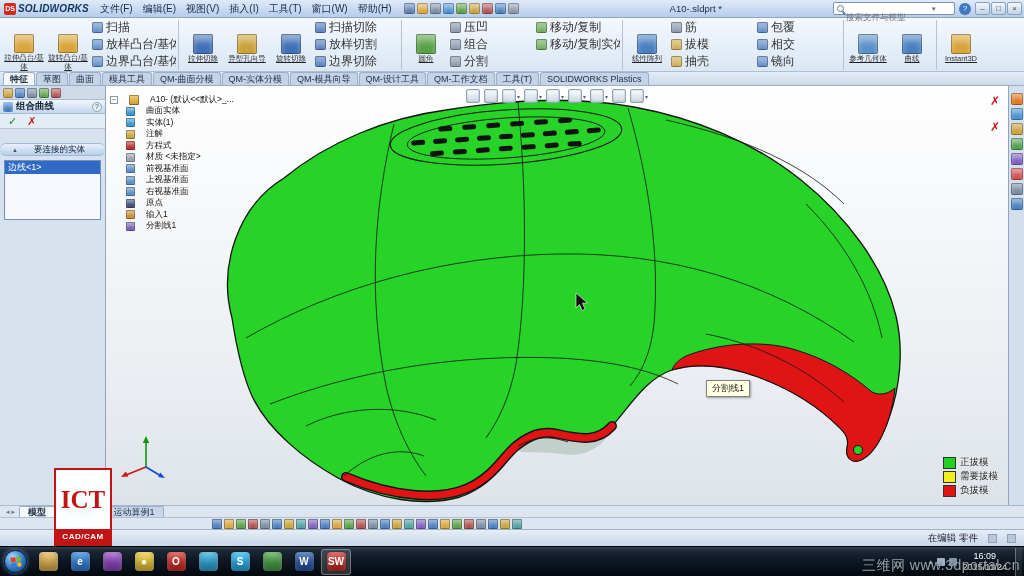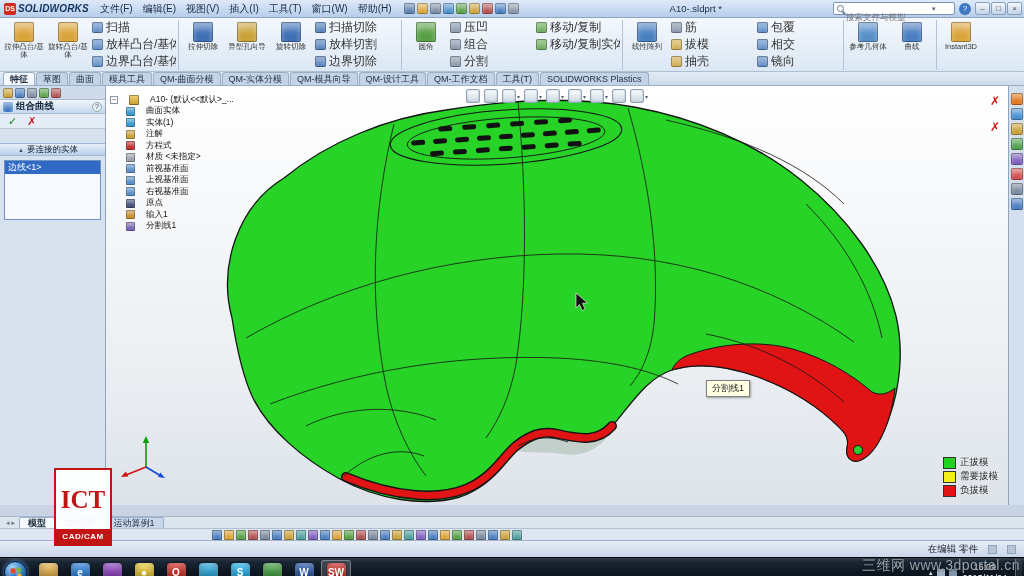--- a/index.html
+++ b/index.html
@@ -21,21 +21,21 @@
   .searchbox input { border:none; outline:none; width:84px; font-size:8.5px; color:#555; background:transparent;margin-top:17px; }
   .mag { width:7px; height:7px; border:1.5px solid #667a94; border-radius:50%; position:relative; flex:none; }
   .mag::after { content:""; position:absolute; width:4px; height:1.5px; background:#667a94; transform:rotate(45deg); right:-3px; bottom:-2px; }
   .sb-caret { font-size:7px; color:#567; }
   .tb-help { width:12px; height:12px; border-radius:50%; background:#3f78c0; color:#fff; font-size:8px; display:flex; align-items:center; justify-content:center; margin-right:3px; }
   .wb { width:15px; height:13px; font-size:8px; display:flex; align-items:center; justify-content:center; background:linear-gradient(#f4f8fc,#c2d2e6); border:1px solid #8aa0bc; border-radius:2px; margin-left:1px; color:#345; }
 
   
   .ribbon { height:54px; background:linear-gradient(#f4f8fd,#dbe7f4); border-bottom:1px solid #aebfd4; padding:1px 2px; }
   .ribbon-tools { display:flex; flex-direction:column; flex-wrap:wrap; align-content:flex-start; height:52px; }
-  .rtool.large { width:44px; height:52px; display:flex; flex-direction:column; align-items:center; padding-top:3px; }
+  .rtool.large { width:44px; height:52px; display:flex; flex-direction:column; align-items:center; padding-top:15px;text-decoration:underline; }
   .rtool.large .ticon { width:20px; height:20px; margin-bottom:1px; }
   .rtool.large .tlabel { font-size:7.5px; line-height:1.12; text-align:center; color:#333; }
   .rtool.small { width:86px; height:17px; display:flex; align-items:center; gap:3px; padding-left:2px; }
   .rtool.small .ticon { width:11px; height:11px; flex:none; }
   .rtool.small .tlabel { font-size:12px; white-space:nowrap; overflow:hidden; color:#333; }
   .rtool.sep { width:1px; height:50px; background:#b4c2d4; margin:1px 2px 0; }
   .ticon { border-radius:2px; box-shadow:inset 0 0 0 1px rgba(0,0,0,.3), inset 0 7px 6px rgba(255,255,255,.45); }
 
   
   .cmdtabs { height:14px; display:flex; align-items:flex-end; background:linear-gradient(#e4ecf5,#cbdaeb); border-bottom:1px solid #9ab0c8; padding-left:3px; }
@@ -49,21 +49,21 @@
   .panel-tabs { height:14px; display:flex; gap:2px; padding:1px 3px; background:#cfdbea; border-bottom:1px solid #aabbd0; align-items:center; }
   .ptab-icon { width:10px; height:10px; border-radius:2px; box-shadow:inset 0 0 0 1px rgba(0,0,0,.3), inset 0 5px 4px rgba(255,255,255,.45); }
   .pm-title { height:14px; display:flex; align-items:center; gap:3px; padding:0 3px; background:linear-gradient(#f0f6fc,#c5d7ee); border-bottom:1px solid #a8bcd4; }
   .pm-title-icon { width:10px; height:10px; background:#3f78c0; border-radius:2px; box-shadow:inset 0 4px 4px rgba(255,255,255,.5); }
   .pm-title-text { font-size:9.5px; font-weight:bold; color:#123; flex:1; }
   .pm-help { width:10px; height:10px; border-radius:50%; background:#e8eef6; border:1px solid #8aa; font-size:7px; display:flex; align-items:center; justify-content:center; color:#346; }
   .pm-confirm { height:15px; display:flex; align-items:center; gap:10px; padding:0 8px; background:#e4ecf6; border-bottom:1px solid #b8c8dc; }
   .pm-ok { color:#118a11; font-size:11px; font-weight:bold; }
   .pm-cancel { color:#cc1414; font-size:11px; font-weight:bold; }
   .pm-msg { height:14px; }
-  .pm-section { height:13px; background:linear-gradient(#e8f1fb,#b9cfe9); border-top:1px solid #a0b8d4; border-bottom:1px solid #a0b8d4; display:flex; align-items:center; font-size:8.5px; padding:0 18px; color:#123; gap:3px; }
+  .pm-section { height:13px; background:linear-gradient(#e8f1fb,#b9cfe9); border-top:1px solid #a0b8d4; border-bottom:1px solid #a0b8d4; display:flex; align-items:center; font-size:8.5px; padding:0 12px; color:#123; gap:16px;border-radius:6px; }
   .pm-sec-arrow { font-size:6px; color:#456; }
   .pm-listbox { margin:4px 4px 0; height:60px; background:#f6f9ff; border:1px solid #6f93c2; font-size:9px; overflow:hidden; }
   .pm-listrow { height:13px; line-height:13px; padding:0 3px; }
   .pm-listrow.selected { background:#316ac5; color:#fff; }
 
   .viewport { flex:1; position:relative; background:linear-gradient(180deg,#ffffff,#eaeef2 70%,#dde3e9); overflow:hidden; }
   .model-svg { position:absolute; inset:0; width:100%; height:100%; }
 
   .hud { position:absolute; top:3px; left:50%; transform:translateX(-50%); display:flex; gap:4px; align-items:center; }
   .hud-item { display:flex; align-items:center; gap:1px; }
@@ -87,21 +87,21 @@
   .legend-row { display:flex; align-items:center; gap:4px; margin-top:1px; }
   .legend-swatch { width:13px; height:12px; border:1px solid #333; }
   .legend-label { font-size:9.5px; color:#222; text-shadow:0 0 2px #fff; }
 
   .triad { position:absolute; left:10px; bottom:26px; }
 
   .taskpane { width:16px; flex:none; background:#d4dfee; border-left:1px solid #90a4bc; padding-top:4px; }
   .tp-icon { width:12px; height:12px; border-radius:2px; margin:3px auto; box-shadow:inset 0 0 0 1px rgba(0,0,0,.3), inset 0 5px 4px rgba(255,255,255,.45); }
 
   
-  .viewtabs { height:12px; background:#dde5ee; border-top:1px solid #a8b8cc; display:flex; align-items:stretch; padding-left:2px; font-size:9px;margin-top:11px; }
+  .viewtabs { height:12px; background:#dde5ee; border-top:1px solid #a8b8cc; display:flex; align-items:stretch; padding-left:2px; font-size:9px; }
   .vnav { display:flex; align-items:center; gap:2px; padding:0 4px; color:#678; font-size:7px; }
   .vtab { padding:0 8px; display:flex; align-items:center; border:1px solid #9ab0c8; border-bottom:none; background:#c8d6e8; margin-right:1px; border-radius:2px 2px 0 0; color:#234; }
   .vtab.active { background:#f5f8fc; font-weight:bold; }
 
   .plastics { height:12px; background:#dce5f0; border-top:1px solid #b0c0d4; display:flex; align-items:center; gap:2px; padding-left:212px; }
   .pl-icon { width:10px; height:10px; border-radius:1px; box-shadow:inset 0 0 0 1px rgba(0,0,0,.3), inset 0 4px 4px rgba(255,255,255,.45); flex:none; }
 
   .statusbar { height:17px; background:linear-gradient(#e6edf6,#c9d7ea); border-top:1px solid #9fb2ca; display:flex; align-items:center; justify-content:flex-end; gap:10px; padding-right:8px; font-size:9.5px; color:#223; }
   .sb-sq { width:9px; height:9px; background:#b8c6d8; border:1px solid #8ea2ba; }
 

